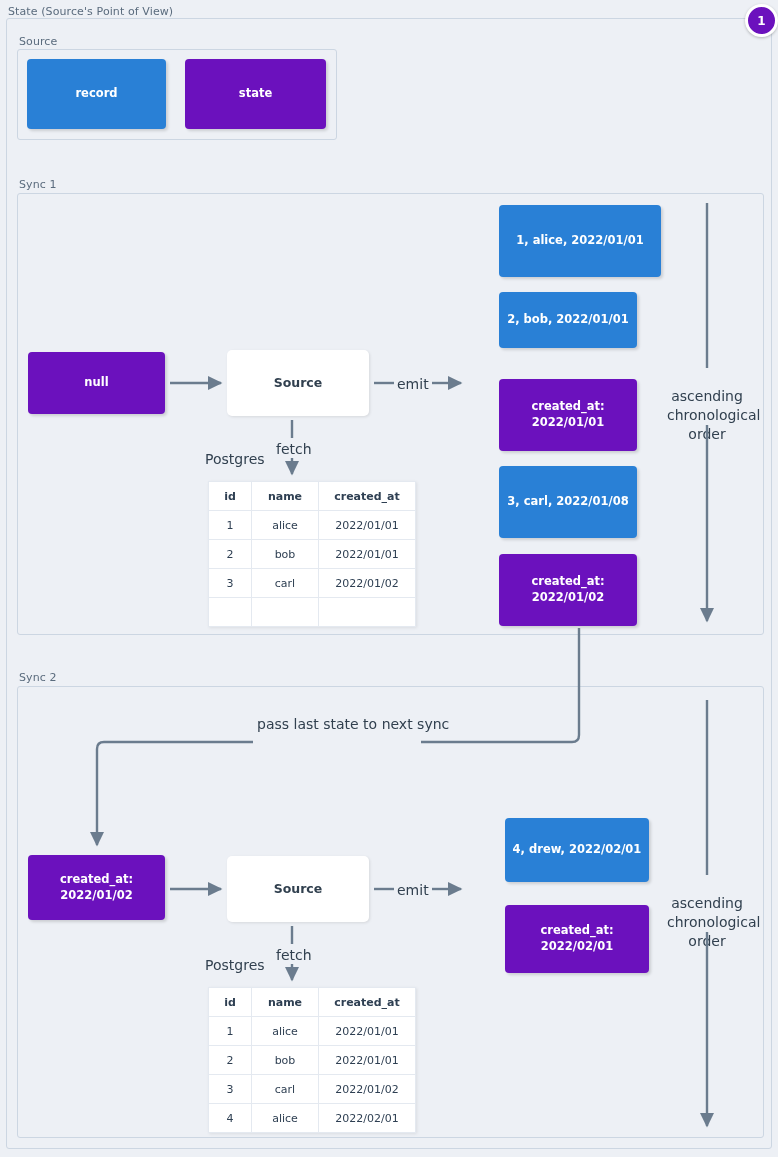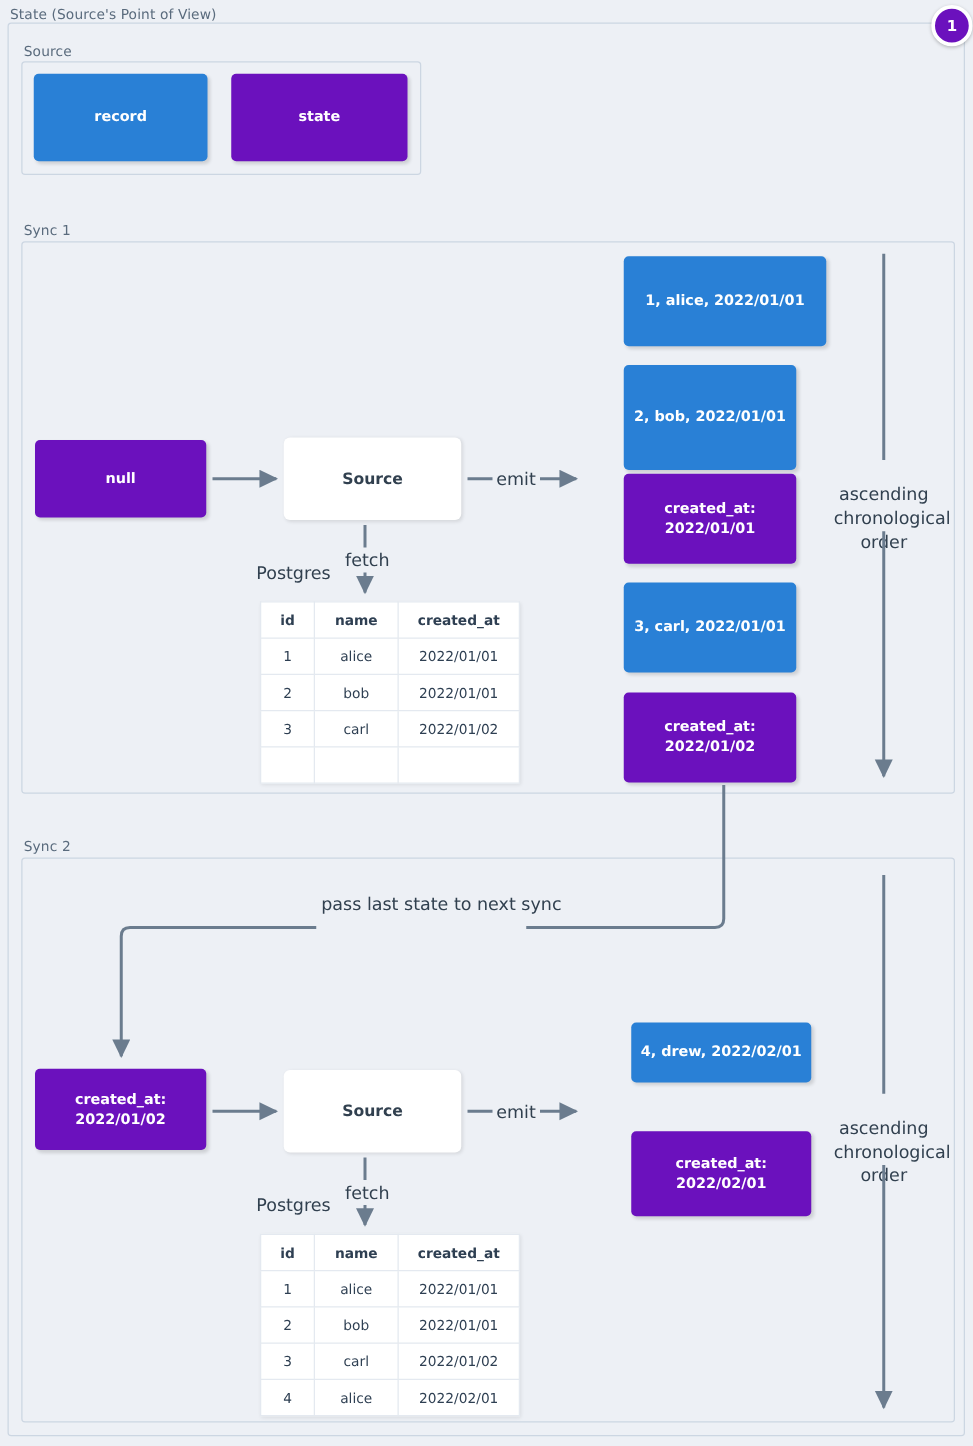--- a/index.html
+++ b/index.html
@@ -68,29 +68,29 @@
   }
 
   
   #legend-record{left:27px;top:59px;width:139px;height:70px;}
   #legend-state{left:185px;top:59px;width:141px;height:70px;}
 
   
   #s1-null{left:28px;top:352px;width:137px;height:62px;}
   #s1-source{left:227px;top:350px;width:142px;height:66px;}
   #s1-rec1{left:499px;top:205px;width:162px;height:72px;}
-  #s1-rec2{left:499px;top:292px;width:138px;height:84px;}
+  #s1-rec2{left:499px;top:292px;width:138px;height:56px;}
   #s1-st1{left:499px;top:379px;width:138px;height:72px;}
   #s1-rec3{left:499px;top:466px;width:138px;height:72px;}
   #s1-st2{left:499px;top:554px;width:138px;height:72px;}
 
   
   #s2-state{left:28px;top:855px;width:137px;height:65px;}
   #s2-source{left:227px;top:856px;width:142px;height:66px;}
-  #s2-rec1{left:505px;top:818px;width:144px;height:48px;}
+  #s2-rec1{left:505px;top:818px;width:144px;height:64px;}
   #s2-st1{left:505px;top:905px;width:144px;height:68px;}
 
   
   .pg-table{
     position:absolute;
     border-collapse:collapse;
     background:#ffffff;
     font-size:11px;
     box-shadow:1px 1px 3px rgba(0,0,0,.08);
   }
@@ -204,21 +204,21 @@
         <td>&nbsp;</td>
         <td>&nbsp;</td>
       </tr>
     </tbody>
   </table>
 
   <div class="node record" id="s1-rec1">1, alice, 2022/01/01</div>
   <div class="node record" id="s1-rec2">2, bob, 2022/01/01</div>
   <div class="node state" id="s1-st1">created_at:
 2022/01/01</div>
-  <div class="node record" id="s1-rec3">3, carl, 2022/01/01</div>
+  <div class="node record" id="s1-rec3">3, carl, 2022/01/08</div>
   <div class="node state" id="s1-st2">created_at:
 2022/01/02</div>
 
   <div class="grp-label" id="sync2-label">Sync 2</div>
   <div class="grp-box" id="sync2-box"></div>
 
   <div class="node state" id="s2-state">created_at:
 2022/01/02</div>
   <div class="node plain" id="s2-source">Source</div>
 

